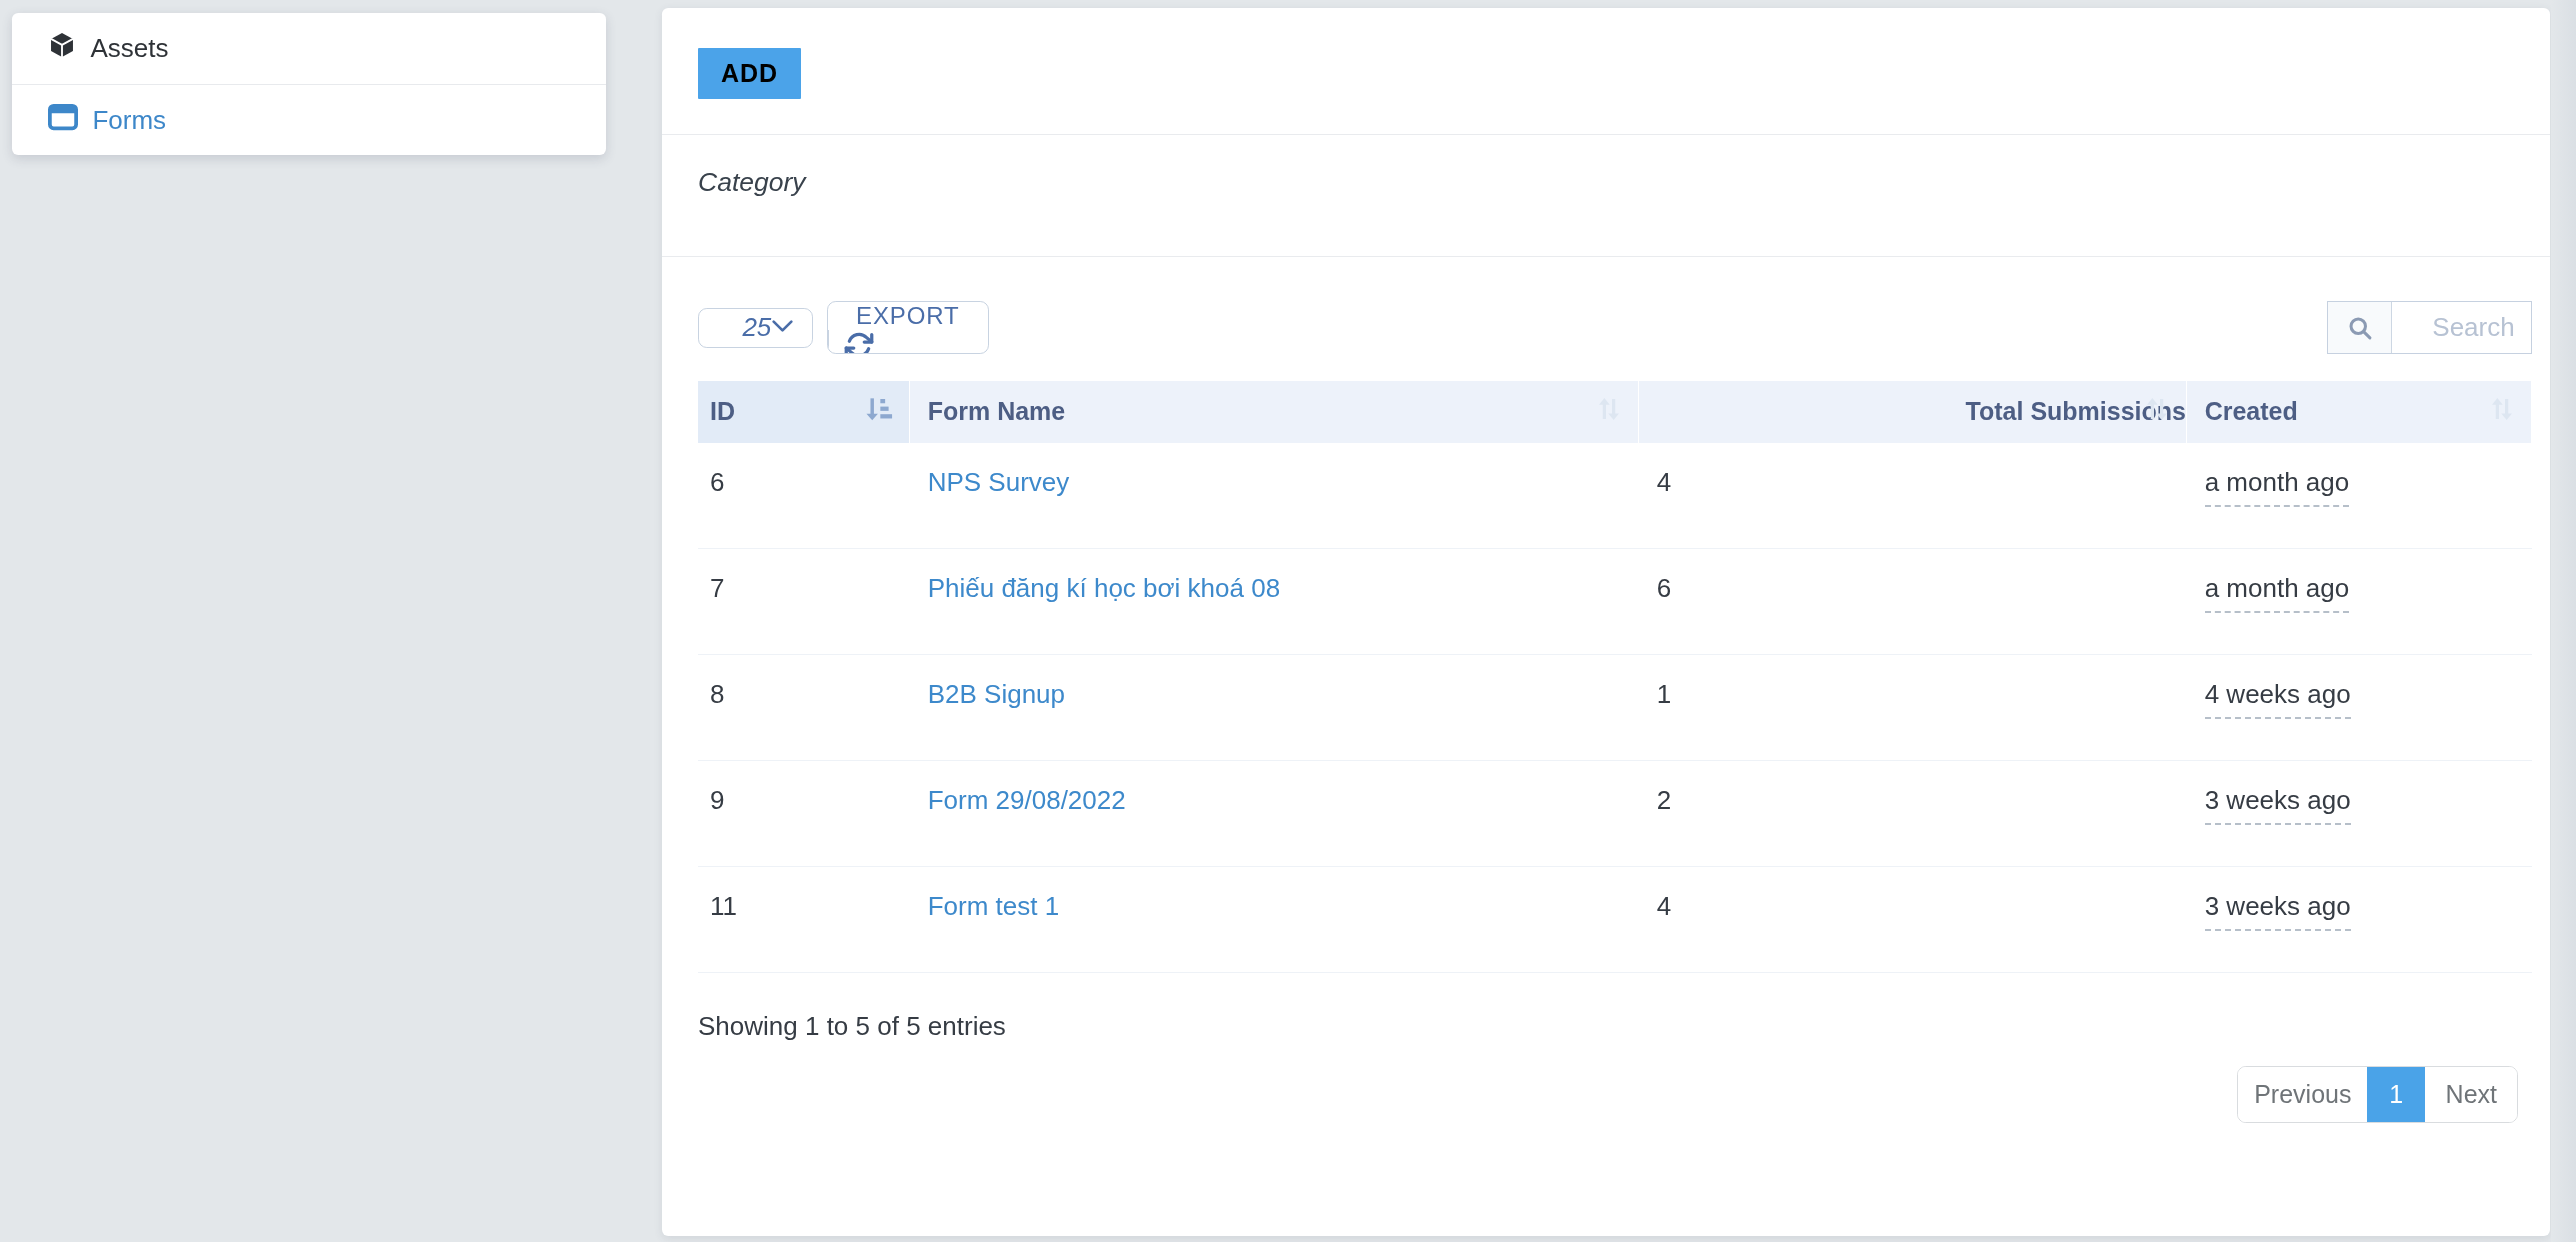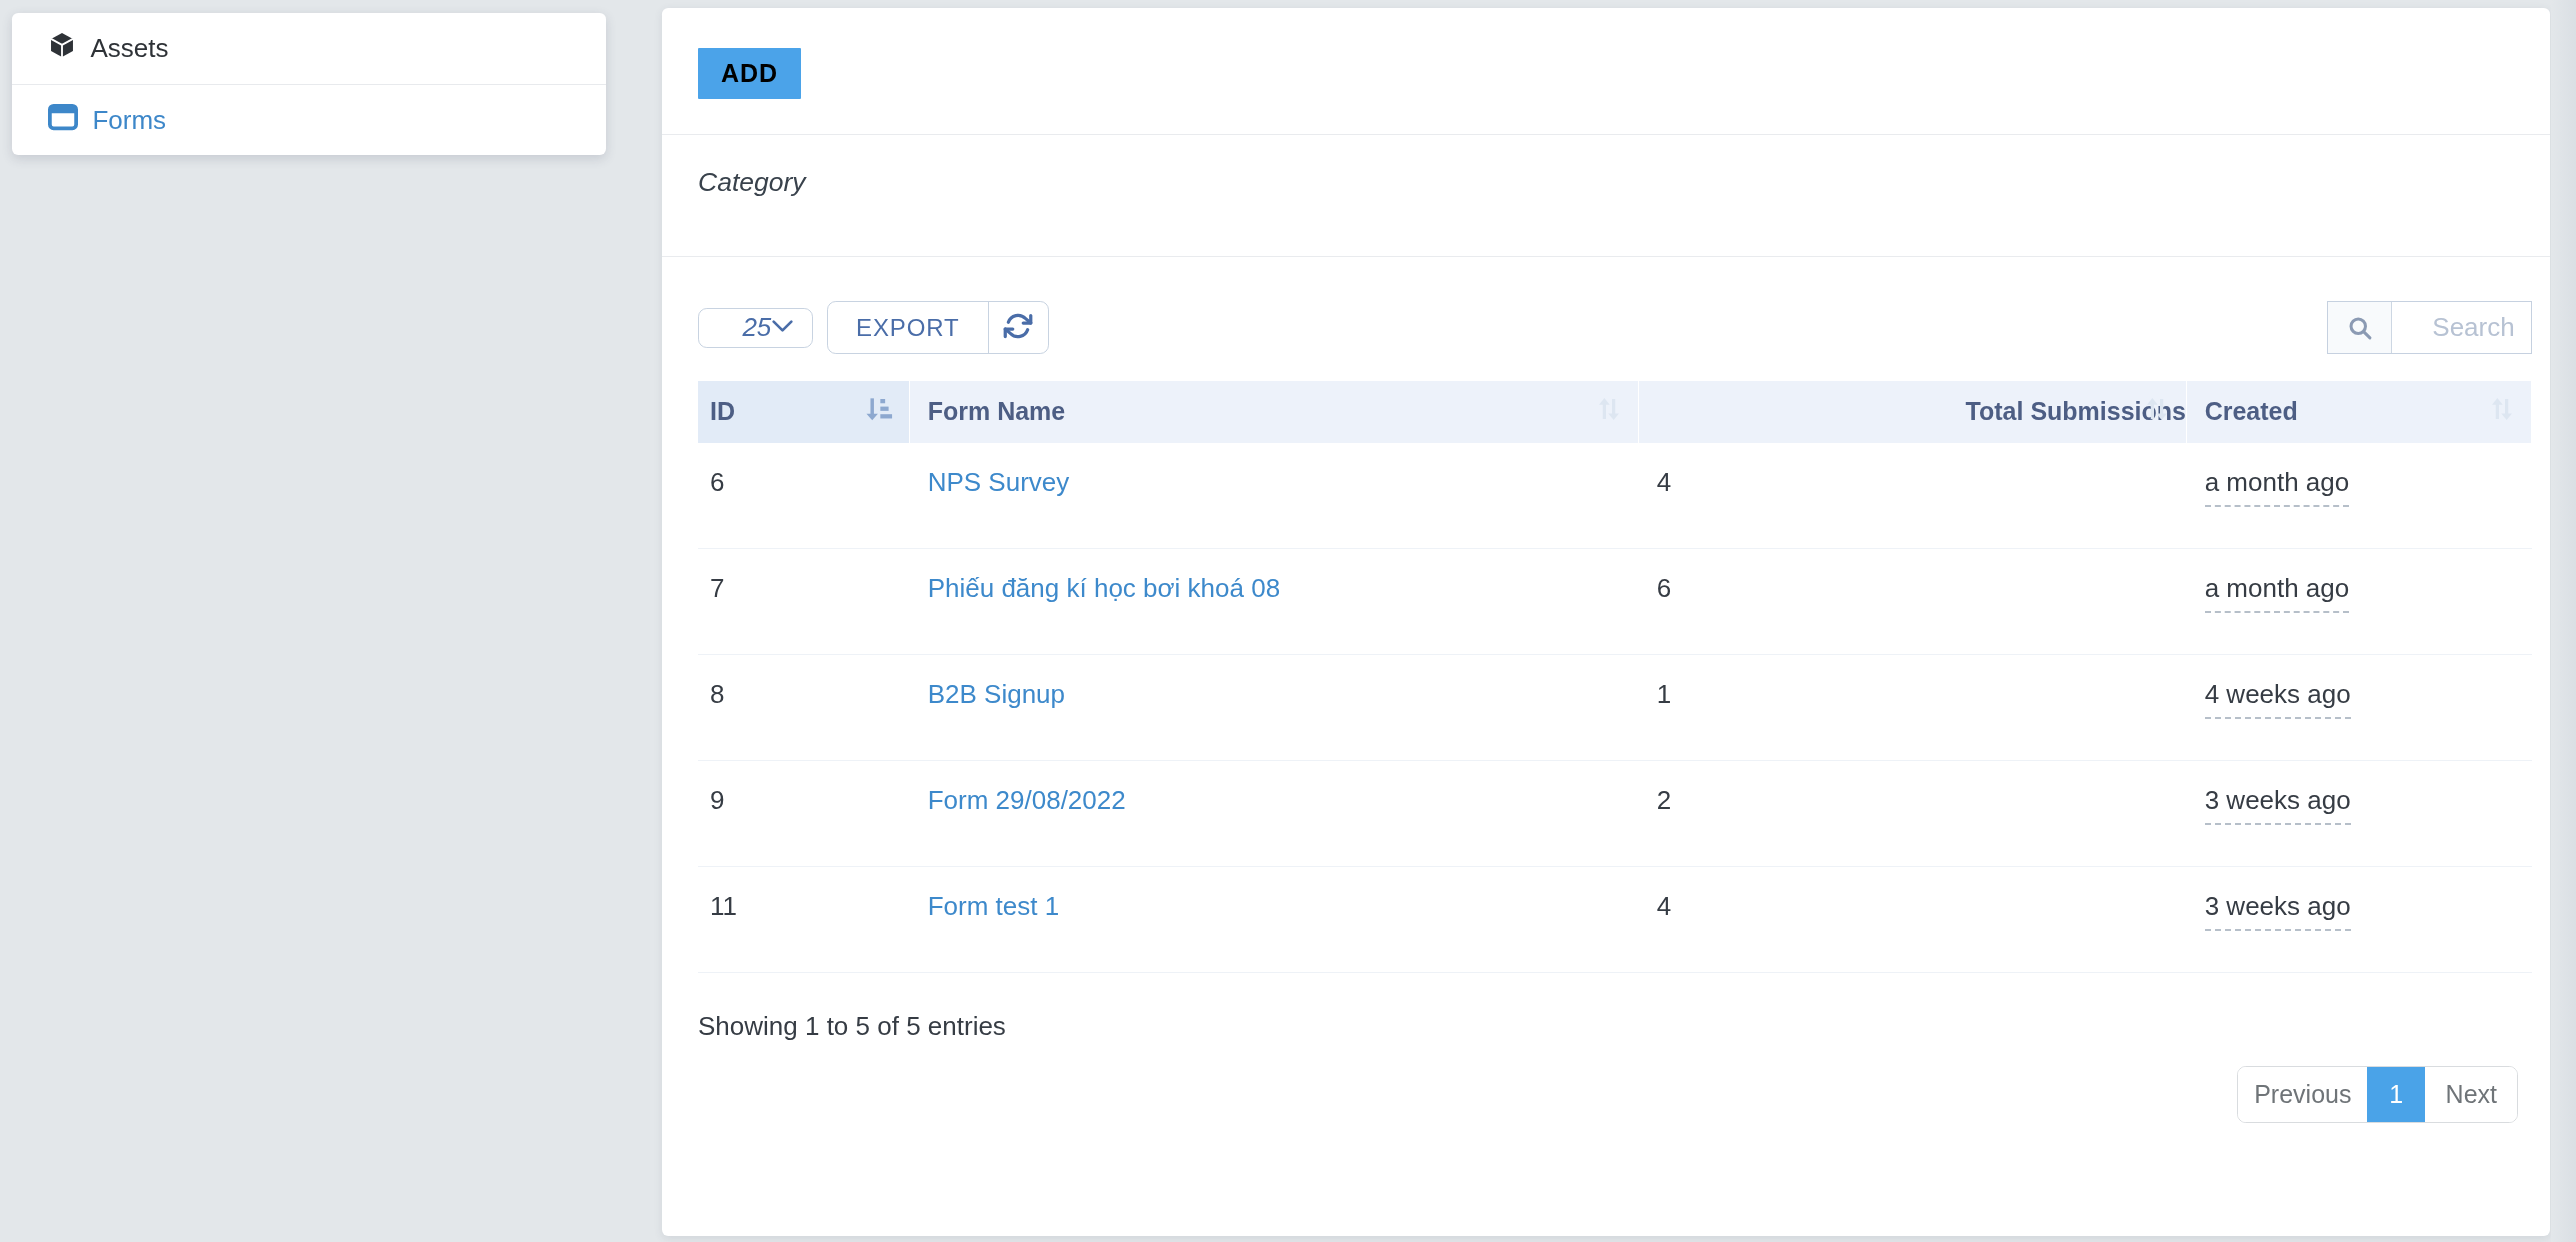--- a/index.html
+++ b/index.html
@@ -53,21 +53,21 @@
 
   
   .sec-table { padding:44px 17.7px 0 36px; border-bottom:none; }
   .tbl-toolbar { display:flex; align-items:center; }
   .ctl { border:1.8px solid #c8d3e1; border-radius:8.8px; background:#fff; color:#4a6da8; }
   .pagesize {
     width:115px; height:40px; display:flex; align-items:center;
     justify-content:flex-end; padding:0 17.7px; cursor:pointer;font-style:italic;
   }
   .pagesize .val { font-size:26px; color:#4a6da8; }
-  .btn-group { display:flex; height:53px; margin-left:14px; overflow:hidden; }
+  .btn-group { display:flex; height:53px; margin-left:14px; overflow:hidden;flex-direction:column; }
   .btn-export {
     border:none; background:transparent; font-family:inherit;
     font-size:24px; color:#4a6da8; letter-spacing:0.9px; padding:0 28px; cursor:pointer;
   }
   .btn-refresh {
     border:none; border-left:1.8px solid #c8d3e1; background:transparent;
     width:60px; display:flex; align-items:center; justify-content:center; cursor:pointer;
   }
   .search-group {
     margin-left:auto; display:flex; height:53px; width:205px;

